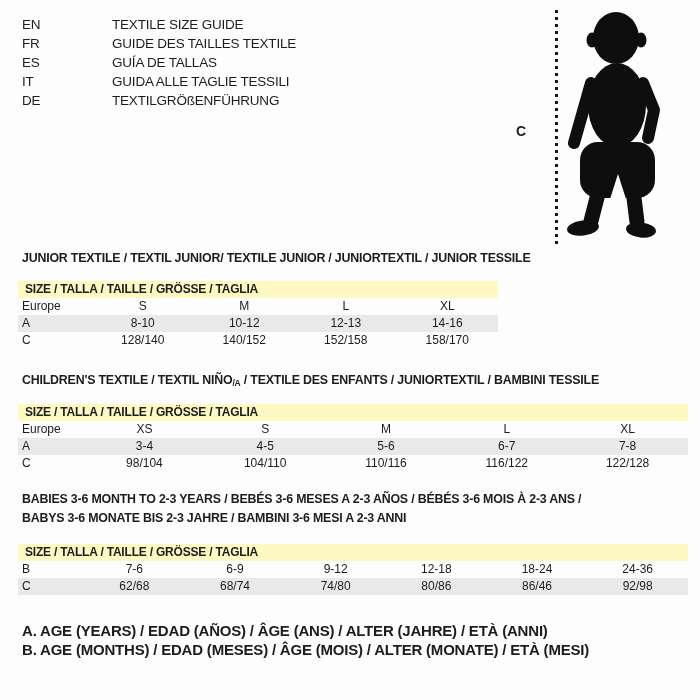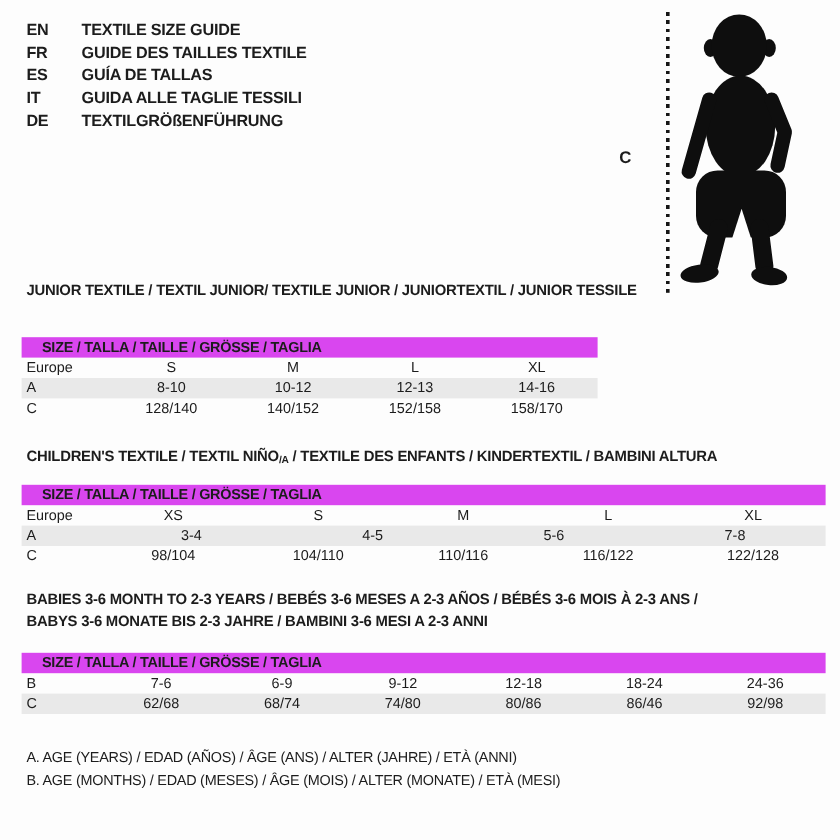--- a/index.html
+++ b/index.html
@@ -4,43 +4,43 @@
 <style>
   html,body{margin:0;padding:0;}
   body{
     width:700px;height:700px;position:relative;overflow:hidden;
     background:#fdfdfd;color:#1c1c1c;
     font-family:"Liberation Sans","DejaVu Sans",sans-serif;
     -webkit-font-smoothing:antialiased;
   }
   
   .lang-list{position:absolute;left:22px;top:15px;letter-spacing:-0.2px;}
-  .lang-row{display:flex;height:19px;line-height:19px;font-size:13.5px;font-weight:700;}
+  .lang-row{display:flex;height:19px;line-height:19px;font-size:13.5px;font-weight:400;gap:44px;}
   .lang-code{width:46px;}
   
   .measure-line{
     position:absolute;left:555px;top:10px;width:3px;height:234px;
     background:repeating-linear-gradient(to bottom,#161616 0px,#161616 3px,transparent 3px,transparent 7px);
   }
   .measure-label{position:absolute;left:516px;top:123px;font-size:14px;font-weight:700;}
   .figure-svg{position:absolute;left:562px;top:10px;width:100px;height:232px;}
   
   .tbl-title{position:absolute;left:22px;font-size:12.4px;font-weight:700;letter-spacing:-0.2px;white-space:nowrap;}
   .tbl-title .subsc{font-size:8.5px;vertical-align:-2px;}
   .tbl-title.two-line{line-height:19px;white-space:normal;width:660px;}
   .size-table{position:absolute;left:18px;font-size:12px;}
-  .tbl-header{background:#d946ef;height:17px;line-height:17px;padding-left:17px;font-weight:700;letter-spacing:-0.2px;}
+  .tbl-header{background:#fef9c3;height:17px;line-height:17px;padding-left:7px;font-weight:700;letter-spacing:-0.2px;}
   .tbl-row{display:flex;height:17px;line-height:17px;}
   .tbl-row.shaded{background:#e9e9e9;}
   .tbl-label{padding-left:4px;text-align:left;}
   .w480{width:480px;} .w670{width:670px;}
   .w480 .tbl-label{width:70px;} .w670 .tbl-label{width:62px;}
   .tbl-cell{flex:1;text-align:center;}
   
-  .footnotes{position:absolute;left:22px;top:622px;font-size:12px;font-weight:400;letter-spacing:-0.2px;}
+  .footnotes{position:absolute;left:22px;top:622px;font-size:15px;font-weight:700;letter-spacing:-0.2px;}
   .footnote-line{height:18.6px;line-height:18.6px;white-space:nowrap;}
 </style>
 </head>
 <body>
 
 <div class="lang-list">
   <div class="lang-row">
     <span class="lang-code">EN</span>
     <span>TEXTILE SIZE GUIDE</span>
   </div>
@@ -80,21 +80,21 @@
     <line x1="37" y1="180" x2="29" y2="211"></line>
     <line x1="71" y1="180" x2="75" y2="212"></line>
   </g>
   <polygon points="48,189 64,189 56,164" fill="#fdfdfd"></polygon>
   <g fill="#0e0e0e">
     <ellipse cx="21" cy="218" rx="16" ry="7.5" transform="rotate(-7 21 218)"></ellipse>
     <ellipse cx="79" cy="220" rx="15" ry="7.5" transform="rotate(6 79 220)"></ellipse>
   </g>
 </svg>
 
-<div class="tbl-title" style="top:235px;">JUNIOR TEXTILE / TEXTIL JUNIOR/ TEXTILE JUNIOR / JUNIORTEXTIL / JUNIOR TESSILE</div>
+<div class="tbl-title" style="top:251px;">JUNIOR TEXTILE / TEXTIL JUNIOR/ TEXTILE JUNIOR / JUNIORTEXTIL / JUNIOR TESSILE</div>
 <div class="size-table w480" style="top:281px;">
   <div class="tbl-header">SIZE / TALLA / TAILLE / GRÖSSE / TAGLIA</div>
   <div class="tbl-row">
     <span class="tbl-label">Europe</span>
     <span class="tbl-cell">S</span>
     <span class="tbl-cell">M</span>
     <span class="tbl-cell">L</span>
     <span class="tbl-cell">XL</span>
   </div>
   <div class="tbl-row shaded">
@@ -106,36 +106,37 @@
   </div>
   <div class="tbl-row">
     <span class="tbl-label">C</span>
     <span class="tbl-cell">128/140</span>
     <span class="tbl-cell">140/152</span>
     <span class="tbl-cell">152/158</span>
     <span class="tbl-cell">158/170</span>
   </div>
 </div>
 
-<div class="tbl-title" style="top:373px;"><span>CHILDREN'S TEXTILE / TEXTIL NIÑO</span><span class="subsc">/A</span><span> / TEXTILE DES ENFANTS / KINDERTEXTIL / BAMBINI ALTURA</span></div>
+<div class="tbl-title" style="top:373px;"><span>CHILDREN'S TEXTILE / TEXTIL NIÑO</span><span class="subsc">/A</span><span> / TEXTILE DES ENFANTS / JUNIORTEXTIL / BAMBINI TESSILE</span></div>
 <div class="size-table w670" style="top:404px;">
   <div class="tbl-header">SIZE / TALLA / TAILLE / GRÖSSE / TAGLIA</div>
   <div class="tbl-row">
     <span class="tbl-label">Europe</span>
     <span class="tbl-cell">XS</span>
     <span class="tbl-cell">S</span>
     <span class="tbl-cell">M</span>
     <span class="tbl-cell">L</span>
     <span class="tbl-cell">XL</span>
   </div>
   <div class="tbl-row shaded">
     <span class="tbl-label">A</span>
     <span class="tbl-cell">3-4</span>
     <span class="tbl-cell">4-5</span>
     <span class="tbl-cell">5-6</span>
+    <span class="tbl-cell">6-7</span>
     <span class="tbl-cell">7-8</span>
   </div>
   <div class="tbl-row">
     <span class="tbl-label">C</span>
     <span class="tbl-cell">98/104</span>
     <span class="tbl-cell">104/110</span>
     <span class="tbl-cell">110/116</span>
     <span class="tbl-cell">116/122</span>
     <span class="tbl-cell">122/128</span>
   </div>

